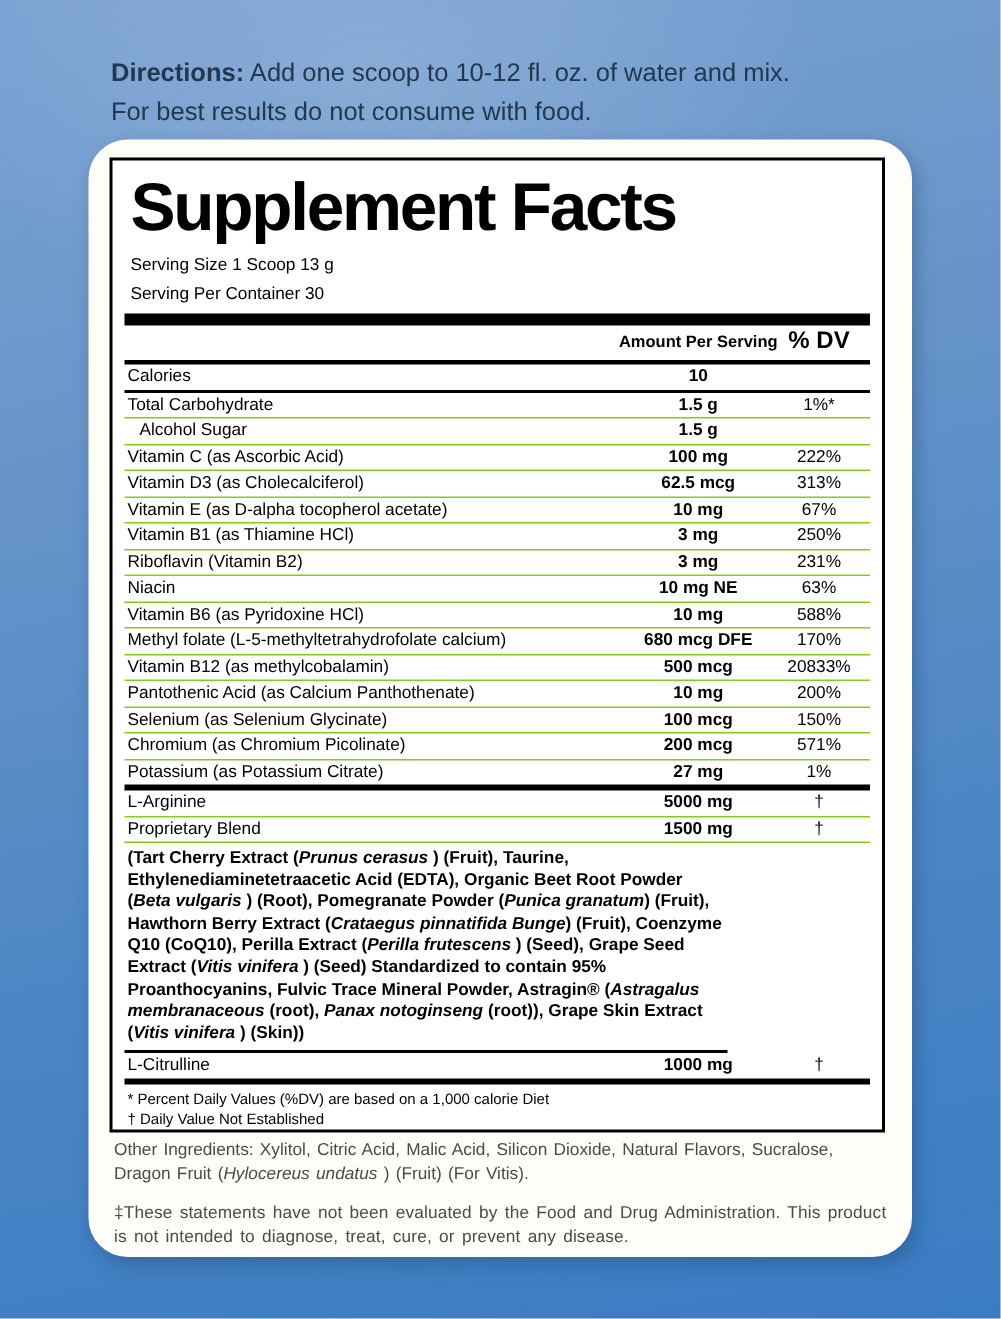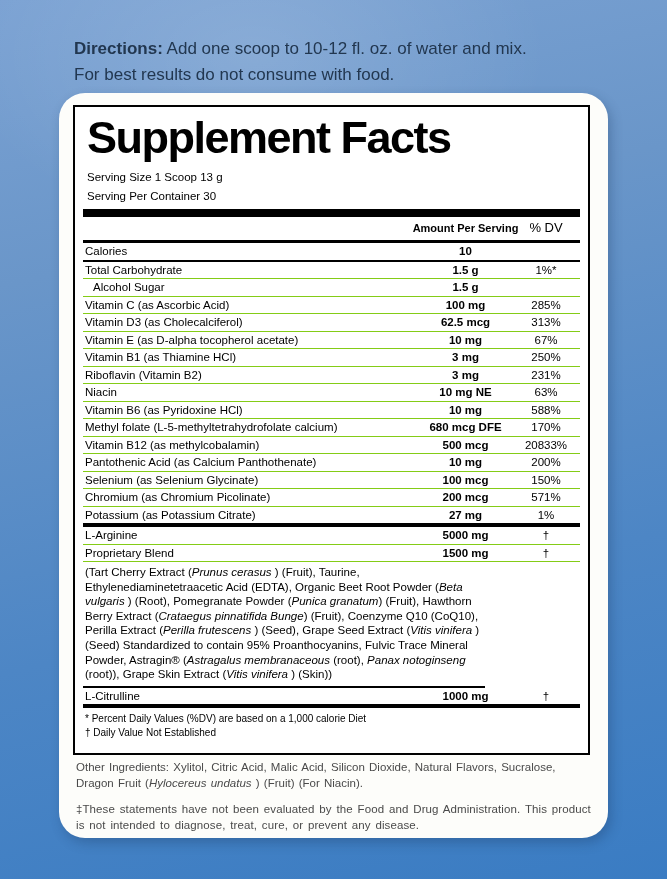--- a/index.html
+++ b/index.html
@@ -30,28 +30,29 @@
     margin:0 0 4px 4px;white-space:nowrap;
   }
   .serving{font-size:11.5px;line-height:19px;padding-left:4px;}
   .bar-heavy{height:8px;background:#000;margin-top:3px;}
   .sf-row{position:relative;font-size:11.5px;line-height:13px;padding:2px 0 1.5px 2px;}
   .col-name{display:inline-block;max-width:300px;}
   .col-amount{position:absolute;left:305px;width:155px;top:2px;text-align:center;font-weight:bold;}
   .col-dv{position:absolute;left:426px;width:74px;top:2px;text-align:center;}
   .sf-row.header{padding:5px 0 4px 2px;border-bottom:3px solid #000;height:14px;}
   .sf-row.header .col-amount{font-weight:bold;font-size:11px;top:5px;}
-  .sf-row.header .col-dv{font-weight:normal;font-size:13px;top:4px;}
+  .sf-row.header .col-dv{font-weight:bold;font-size:16px;top:4px;}
   .sep-thin{border-bottom:1px solid #84cc16;}
   .sep-medium{border-bottom:2px solid #000;}
   .sep-thick{border-bottom:4.5px solid #000;}
   .sf-row.indent .col-name{padding-left:8px;}
   .blend-desc{
     font-size:11.5px;line-height:14.6px;width:400px;
     padding:3px 0 4px 2px;
+    font-weight:bold;
   }
   .footnotes{font-size:10px;line-height:13.5px;padding:4px 0 0 2px;}
   .card-bottom{position:absolute;left:17px;top:666px;width:517px;color:#4a4a4a;}
   .other-ing{font-size:11.5px;line-height:16px;margin:0 0 10px;word-spacing:1px;}
   .disclaimer{font-size:11.5px;line-height:16px;margin:0;word-spacing:1.5px;letter-spacing:.1px;}
 </style>
 </head>
 <body>
 
 <div class="directions">
@@ -69,21 +70,21 @@
     <div class="sf-row header">
       <span class="col-name"></span>
       <span class="col-amount">Amount Per Serving</span>
       <span class="col-dv">% DV</span>
     </div>
 
     <div>
         <div class="sf-row sep-medium"><span class="col-name">Calories</span><span class="col-amount">10</span><span class="col-dv"></span></div>
         <div class="sf-row sep-thin"><span class="col-name">Total Carbohydrate</span><span class="col-amount">1.5 g</span><span class="col-dv">1%*</span></div>
         <div class="sf-row sep-thin indent"><span class="col-name">Alcohol Sugar</span><span class="col-amount">1.5 g</span><span class="col-dv"></span></div>
-        <div class="sf-row sep-thin"><span class="col-name">Vitamin C (as Ascorbic Acid)</span><span class="col-amount">100 mg</span><span class="col-dv">285%</span></div>
+        <div class="sf-row sep-thin"><span class="col-name">Vitamin C (as Ascorbic Acid)</span><span class="col-amount">100 mg</span><span class="col-dv">222%</span></div>
         <div class="sf-row sep-thin"><span class="col-name">Vitamin D3 (as Cholecalciferol)</span><span class="col-amount">62.5 mcg</span><span class="col-dv">313%</span></div>
         <div class="sf-row sep-thin"><span class="col-name">Vitamin E (as D-alpha tocopherol acetate)</span><span class="col-amount">10 mg</span><span class="col-dv">67%</span></div>
         <div class="sf-row sep-thin"><span class="col-name">Vitamin B1 (as Thiamine HCl)</span><span class="col-amount">3 mg</span><span class="col-dv">250%</span></div>
         <div class="sf-row sep-thin"><span class="col-name">Riboflavin (Vitamin B2)</span><span class="col-amount">3 mg</span><span class="col-dv">231%</span></div>
         <div class="sf-row sep-thin"><span class="col-name">Niacin</span><span class="col-amount">10 mg NE</span><span class="col-dv">63%</span></div>
         <div class="sf-row sep-thin"><span class="col-name">Vitamin B6 (as Pyridoxine HCl)</span><span class="col-amount">10 mg</span><span class="col-dv">588%</span></div>
         <div class="sf-row sep-thin"><span class="col-name">Methyl folate (L-5-methyltetrahydrofolate calcium)</span><span class="col-amount">680 mcg DFE</span><span class="col-dv">170%</span></div>
         <div class="sf-row sep-thin"><span class="col-name">Vitamin B12 (as methylcobalamin)</span><span class="col-amount">500 mcg</span><span class="col-dv">20833%</span></div>
         <div class="sf-row sep-thin"><span class="col-name">Pantothenic Acid (as Calcium Panthothenate)</span><span class="col-amount">10 mg</span><span class="col-dv">200%</span></div>
         <div class="sf-row sep-thin"><span class="col-name">Selenium (as Selenium Glycinate)</span><span class="col-amount">100 mcg</span><span class="col-dv">150%</span></div>
@@ -99,16 +100,16 @@
         <div class="sf-row sep-thick"><span class="col-name">L-Citrulline</span><span class="col-amount">1000 mg</span><span class="col-dv">†</span></div>
       </div>
 
     <div class="footnotes">
       <div>* Percent Daily Values (%DV) are based on a 1,000 calorie Diet</div>
       <div>† Daily Value Not Established</div>
     </div>
   </div>
 
   <div class="card-bottom">
-    <p class="other-ing"><span>Other Ingredients: Xylitol, Citric Acid, Malic Acid, Silicon Dioxide, Natural Flavors, Sucralose, Dragon Fruit (</span><i>Hylocereus undatus</i><span> ) (Fruit) (For Niacin).</span></p>
+    <p class="other-ing"><span>Other Ingredients: Xylitol, Citric Acid, Malic Acid, Silicon Dioxide, Natural Flavors, Sucralose, Dragon Fruit (</span><i>Hylocereus undatus</i><span> ) (Fruit) (For Vitis).</span></p>
     <p class="disclaimer">‡These statements have not been evaluated by the Food and Drug Administration. This product is not intended to diagnose, treat, cure, or prevent any disease.</p>
   </div>
 </div>
 
 </body></html>

